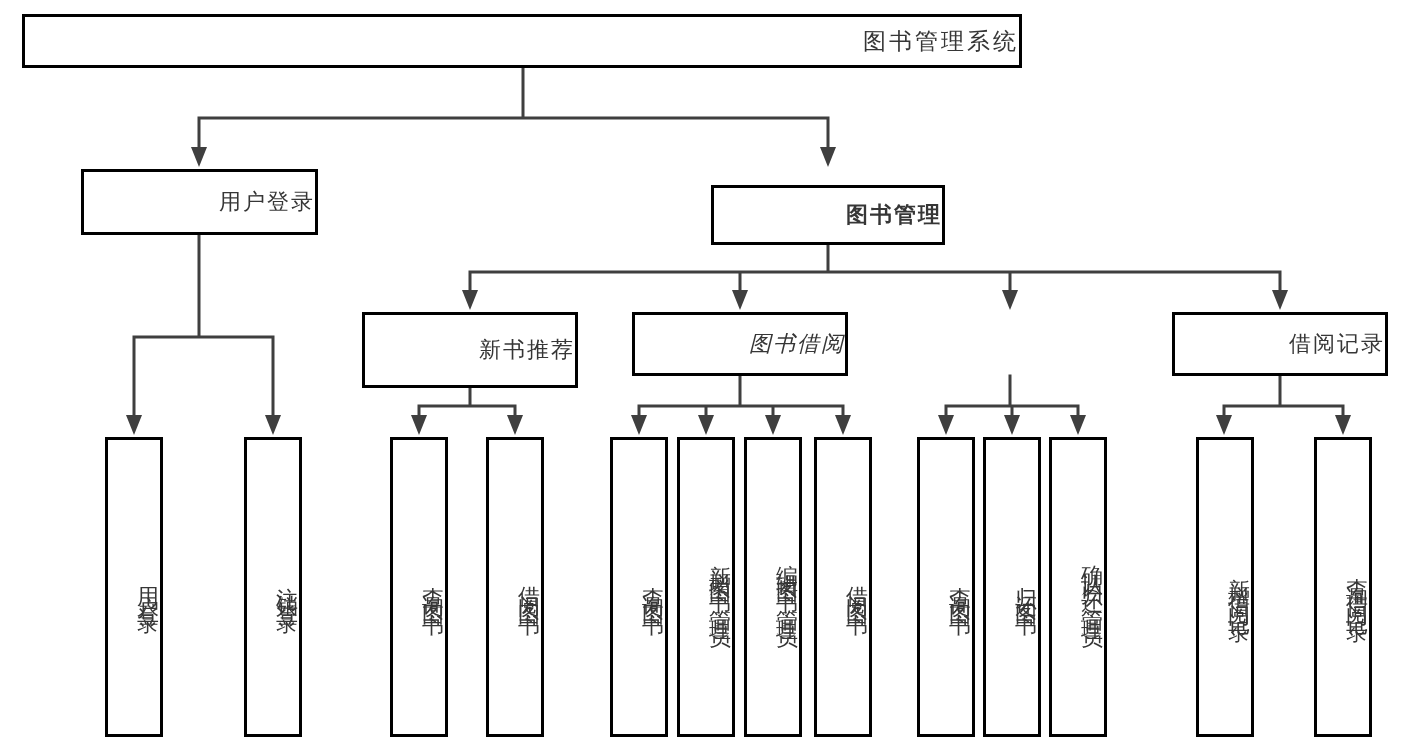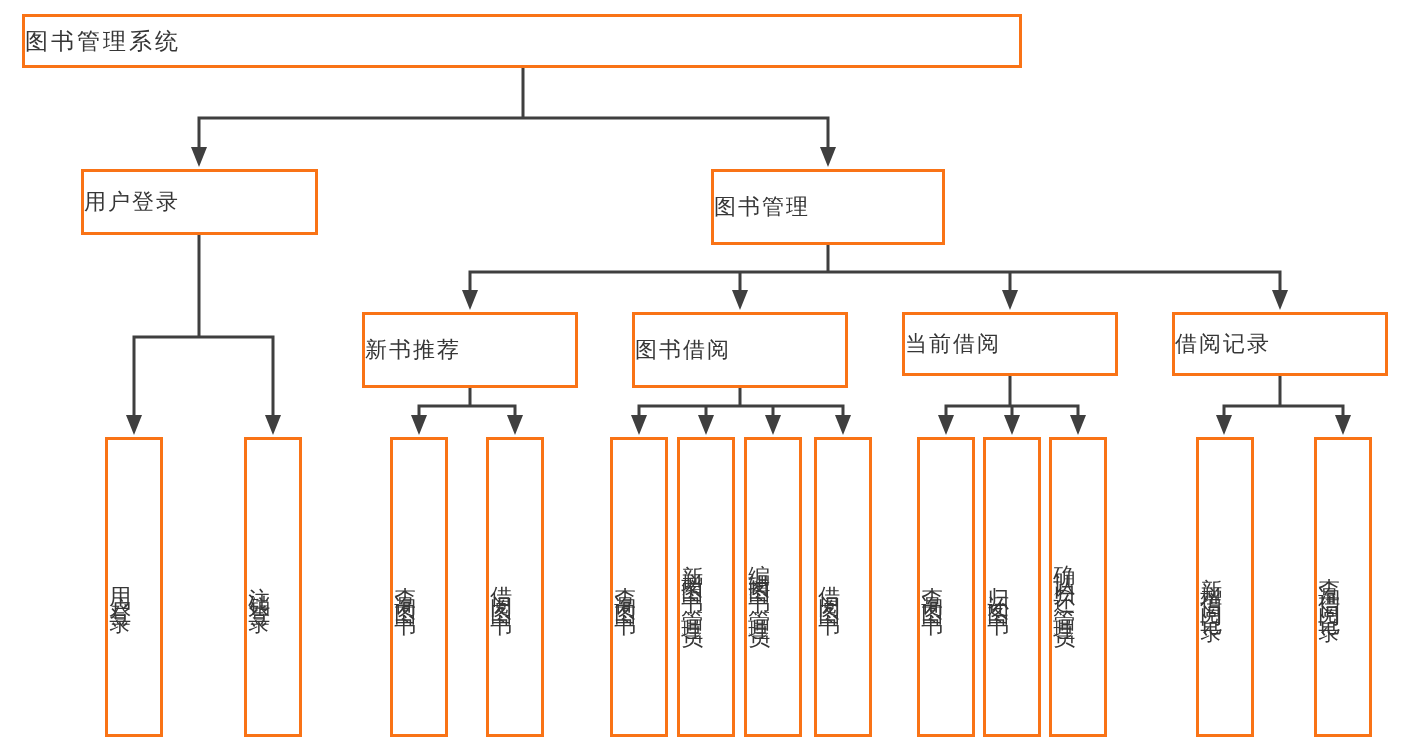--- a/index.html
+++ b/index.html
@@ -15,24 +15,24 @@
     background: #ffffff;
   }
   .connector-svg {
     position: absolute; left: 0; top: 0;
     width: 1405px; height: 747px;
   }
   .box {
     position: absolute;
     box-sizing: border-box;
     background: #ffffff;
-    border: 3px solid #f97316;
+    border: 3px solid #000000;
     display: flex;
     align-items: center;
-    justify-content: flex-start;
+    justify-content: flex-end;
     color: #363636;
   }
   .hlabel {
     font-size: 22px;
     letter-spacing: 2px;
     white-space: nowrap;
   }
   .root-label {
     font-size: 23px;
     letter-spacing: 3px;
@@ -96,32 +96,29 @@
     </g>
   </svg>
 
   <div class="box" style="left:22px; top:14px; width:1000px; height:54px;">
     <span class="hlabel root-label">图书管理系统</span>
   </div>
 
   <div class="box" style="left:81px; top:169px; width:237px; height:66px;">
     <span class="hlabel">用户登录</span>
   </div>
-  <div class="box" style="left:711px; top:169px; width:234px; height:76px;">
+  <div class="box" style="left:711px; top:185px; width:234px; height:60px;font-weight:bold;">
     <span class="hlabel">图书管理</span>
   </div>
 
   <div class="box" style="left:362px; top:312px; width:216px; height:76px;">
     <span class="hlabel">新书推荐</span>
   </div>
-  <div class="box" style="left:632px; top:312px; width:216px; height:76px;">
+  <div class="box" style="left:632px; top:312px; width:216px; height:64px;font-style:italic;">
     <span class="hlabel">图书借阅</span>
-  </div>
-  <div class="box" style="left:902px; top:312px; width:216px; height:64px;">
-    <span class="hlabel">当前借阅</span>
   </div>
   <div class="box" style="left:1172px; top:312px; width:216px; height:64px;">
     <span class="hlabel">借阅记录</span>
   </div>
 
   <div class="box" style="left:105px; top:437px; width:58px; height:300px;">
     <span class="vlabel">用户登录</span>
   </div>
   <div class="box" style="left:244px; top:437px; width:58px; height:300px;">
     <span class="vlabel">注销登录</span>

